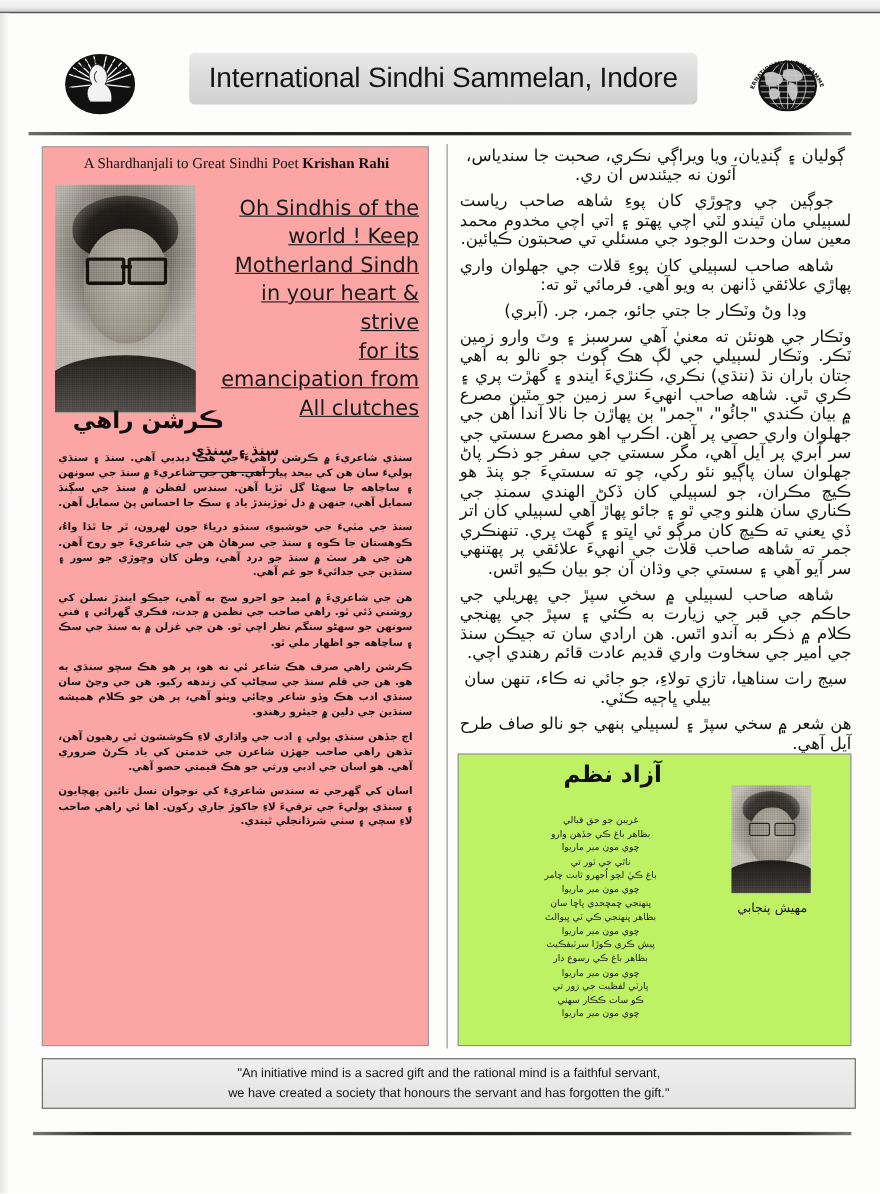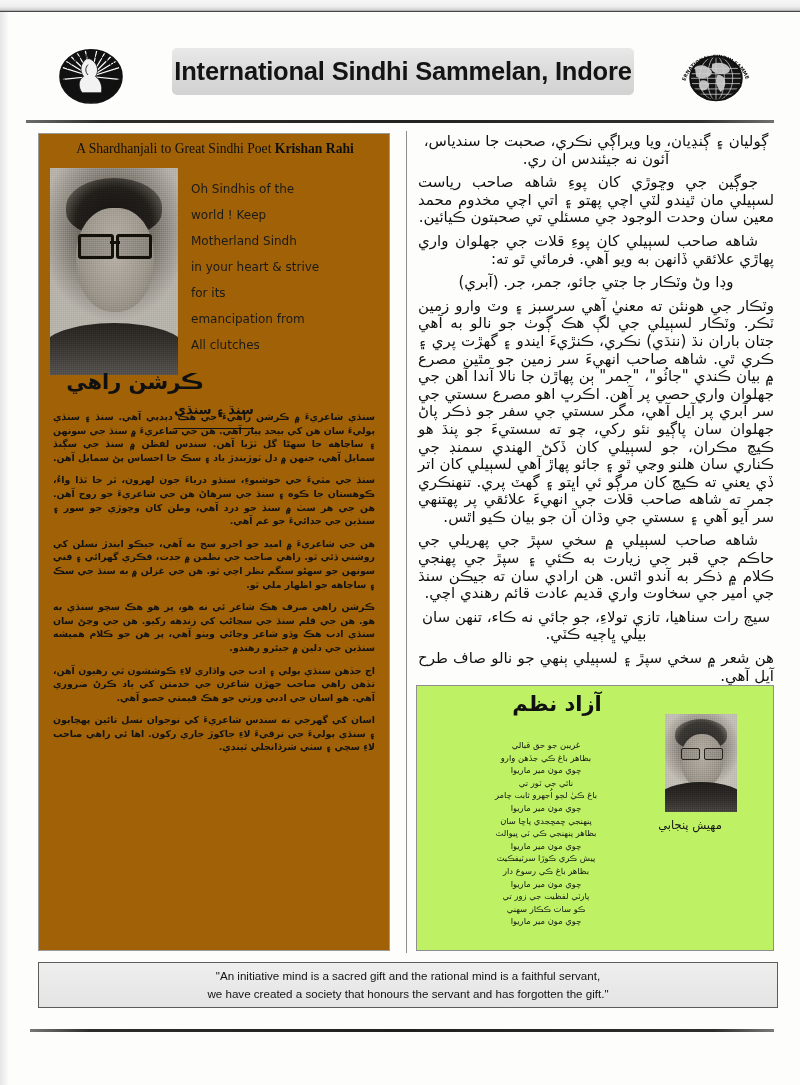--- a/index.html
+++ b/index.html
@@ -61,42 +61,42 @@
     left: 150px; top: 12px;
     width: 462px; height: 47px;
     background: linear-gradient(180deg,#e9e9e9 0%, #dcdcdc 45%, #d2d2d2 100%);
     border-radius: 5px;
     display: flex;
     align-items: center;
     justify-content: center;
   }
   .title-band .ttl {
     font-family: "Liberation Sans", sans-serif;
-    font-weight: bold;
+    font-weight: normal;
     font-size: 25.5px;
     letter-spacing: -0.2px;
     color: #141414;
     white-space: nowrap;
     text-align: right;
   }
 
   .rule-top {
     position: absolute;
     left: 26px; top: 120px;
     width: 748px; height: 3px;
     background: linear-gradient(90deg,#6d6d6d,#2d2d2d 10%,#232323 50%,#2f2f2f 90%,#707070);
   }
 
   
   .col-left {
     position: absolute;
     left: 38px; top: 133px;
     width: 352px; height: 818px;
     border: 1px solid #9a9a9a;
-    background: #a16207;
+    background: #fca5a5;
     box-sizing: border-box;
   }
   .divider {
     position: absolute;
     left: 406px; top: 131px;
     width: 1px; height: 822px;
     background: #8d8d8d;
   }
   .col-right {
     position: absolute;
@@ -172,25 +172,26 @@
     background-image:
       repeating-linear-gradient(0deg, rgba(255,255,255,0.05) 0 1px, rgba(0,0,0,0.05) 1px 2px),
       repeating-linear-gradient(90deg, rgba(255,255,255,0.04) 0 1px, rgba(0,0,0,0.04) 1px 2px);
     mix-blend-mode: overlay;
   }
 
   .poem-en {
     position: absolute;
     left: 152px; top: 42px;
     width: 190px;
-    text-align: left;
-    font-family: "DejaVu Sans", sans-serif;
-    font-size: 12px;
+    text-align: right;
+    font-family: "DejaVu Sans", sans-serif;
+    font-size: 19px;
     line-height: 26px;
     color: #1a1a1a;
+    text-decoration: underline;
   }
 
   .rahi-name-sd {
     position: absolute;
     left: 11px; top: 236px;
     width: 170px;
     text-align: center;
     direction: rtl;
     font-family: "DejaVu Sans", sans-serif;
     font-size: 21px;
@@ -319,21 +320,21 @@
   }
   .photo-mahesh .grain {
     position: absolute; inset: 0;
     background-image:
       repeating-linear-gradient(0deg, rgba(255,255,255,0.06) 0 1px, rgba(0,0,0,0.06) 1px 2px),
       repeating-linear-gradient(90deg, rgba(255,255,255,0.05) 0 1px, rgba(0,0,0,0.05) 1px 2px);
     mix-blend-mode: overlay;
   }
   .mahesh-name {
     position: absolute;
-    left: 224px; top: 132px;
+    left: 236px; top: 132px;
     width: 98px;
     text-align: center;
     direction: rtl;
     font-family: "DejaVu Sans", sans-serif;
     font-size: 11.5px;
     color: #141414;
   }
 
   
   .quote-box {

